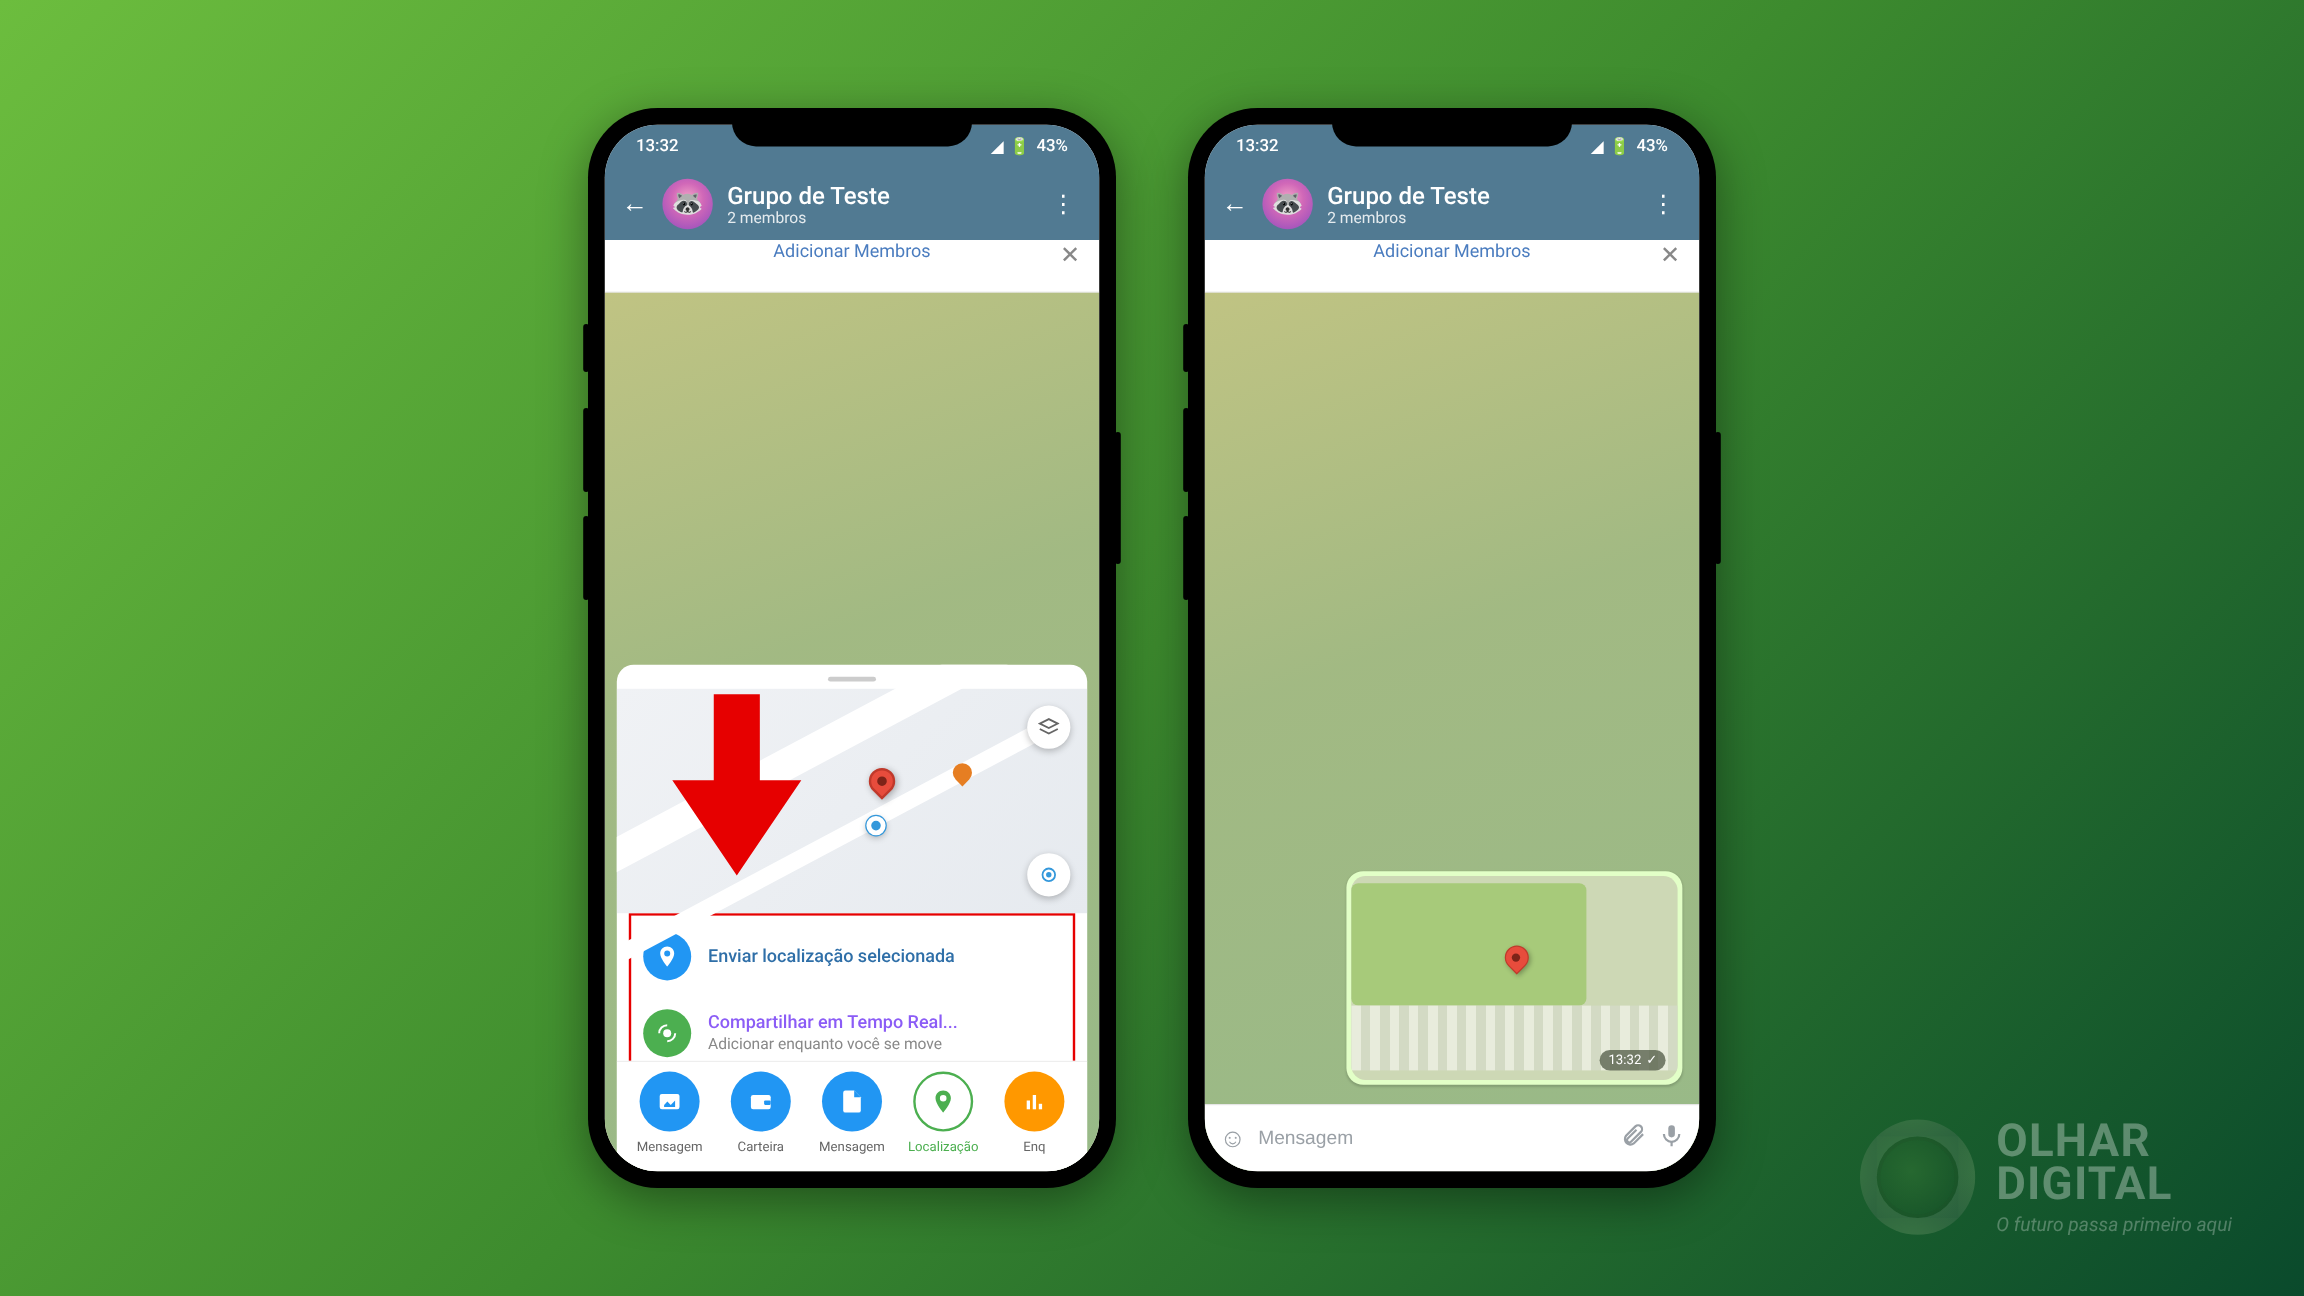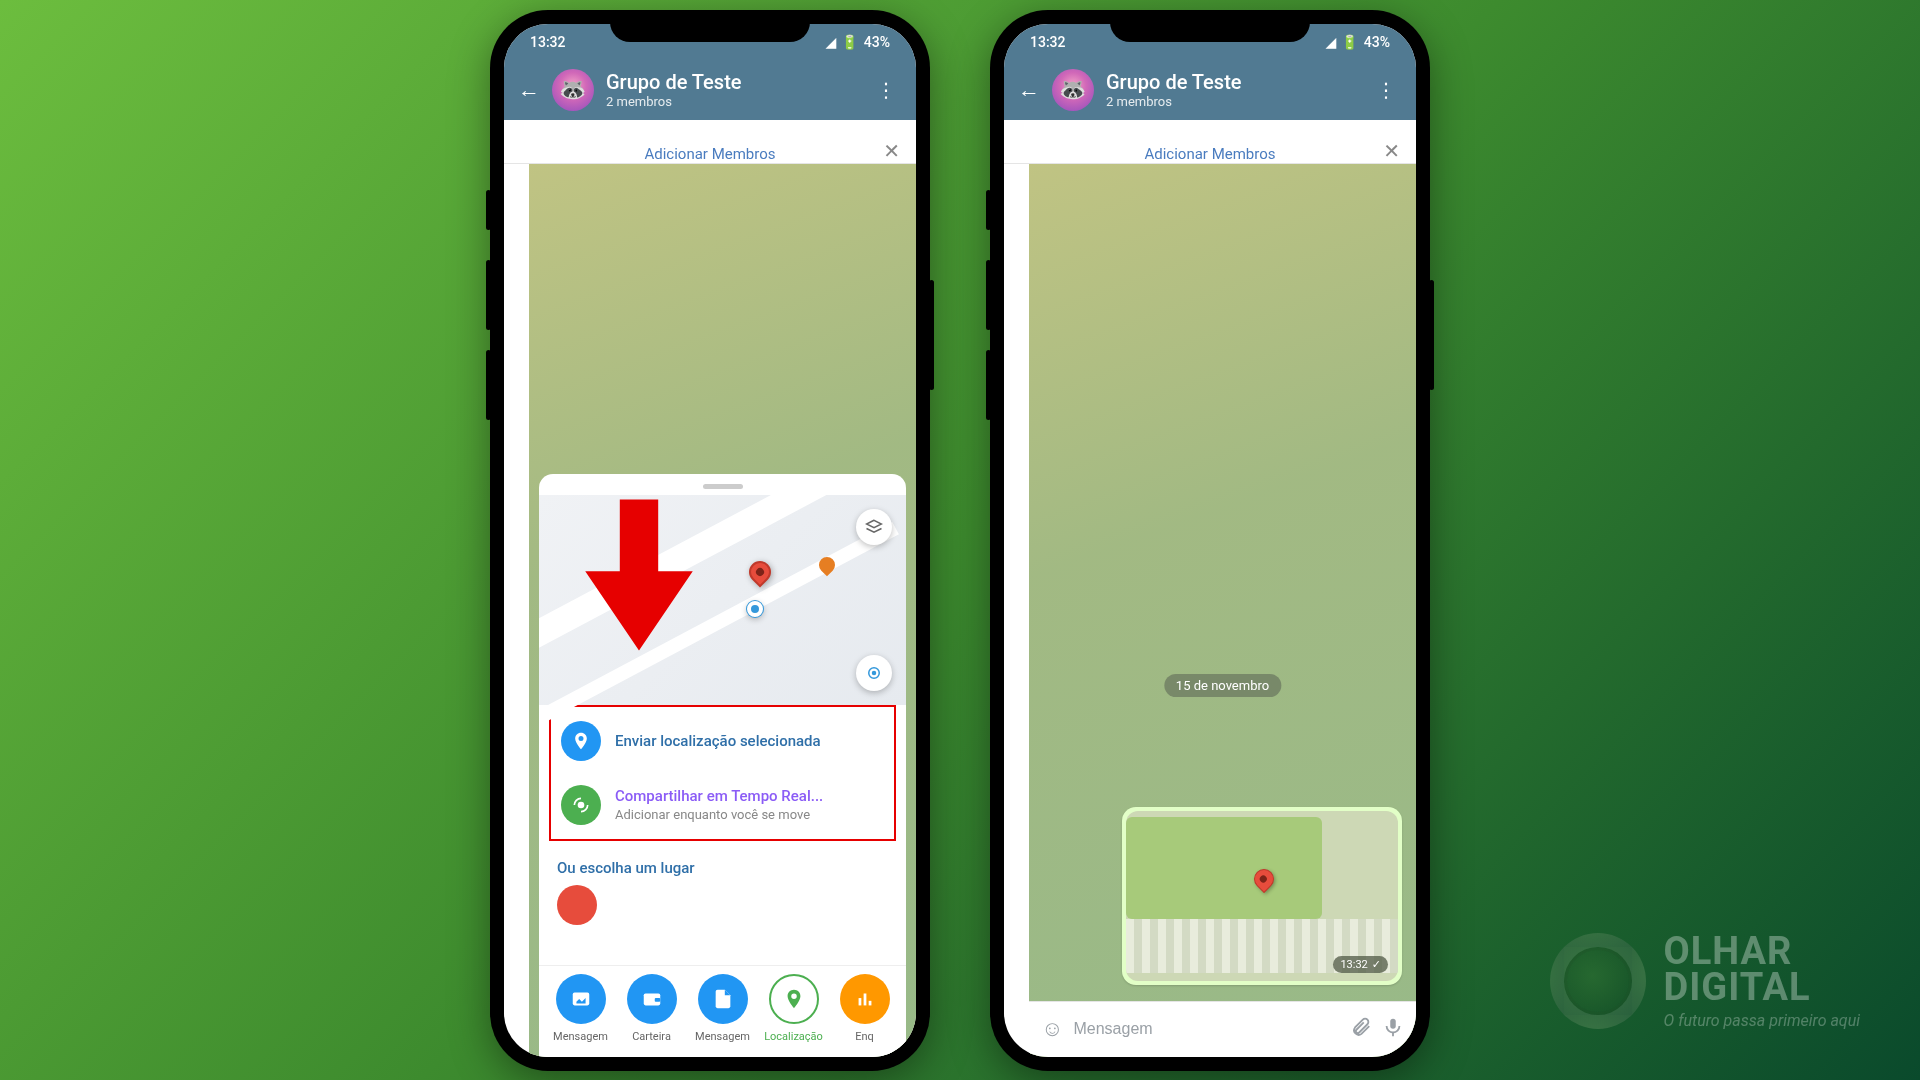--- a/index.html
+++ b/index.html
@@ -14,21 +14,21 @@
   .phones {
     display: flex;
     justify-content: center;
     align-items: center;
     gap: 60px;
     width: 100%;
     height: 100%;
   }
   .phone-frame {
     width: 440px;
-    height: 1061px;
+    height: 900px;
     background: #000;
     border-radius: 58px;
     padding: 14px;
     position: relative;
     box-shadow: 0 10px 40px rgba(0,0,0,0.4);
   }
   .phone-screen {
     width: 100%;
     height: 100%;
     background: #fff;
@@ -85,37 +85,36 @@
   }
   .chat-title { flex:1; }
   .chat-title-name { font-size: 20px; font-weight: 500; }
   .chat-title-sub { font-size: 13px; opacity: 0.85; }
   .dots-menu { font-size:20px; padding:0 6px; }
 
   .add-members-bar {
     height: 44px;
     background: #fff;
     display: flex;
-    align-items: flex-end;
+    align-items: flex-start;
     justify-content: center;
     position: relative;
     border-bottom: 1px solid #e5e5e5;
   }
   .add-members-text { color: #4a7cbf; font-size: 15px; }
   .add-members-close {
     position: absolute; right: 16px; color:#888; font-size:20px;
   }
 
   .chat-bg {
     flex: 1;
     background:
       linear-gradient(160deg, rgba(200,190,120,0.5) 0%, rgba(140,170,120,0.5) 40%, rgba(120,170,130,0.5) 100%),
       #b8c98e;
     position: relative;
-    margin-left: 25px;
   }
   .phone-content { display:flex; flex-direction:column; height:100%; }
 
   
   .location-sheet {
     position: absolute;
     left: 10px; right: 10px; top: 310px; bottom: 0;
     background: #fff;
     border-top-left-radius: 14px;
     border-top-right-radius: 14px;

